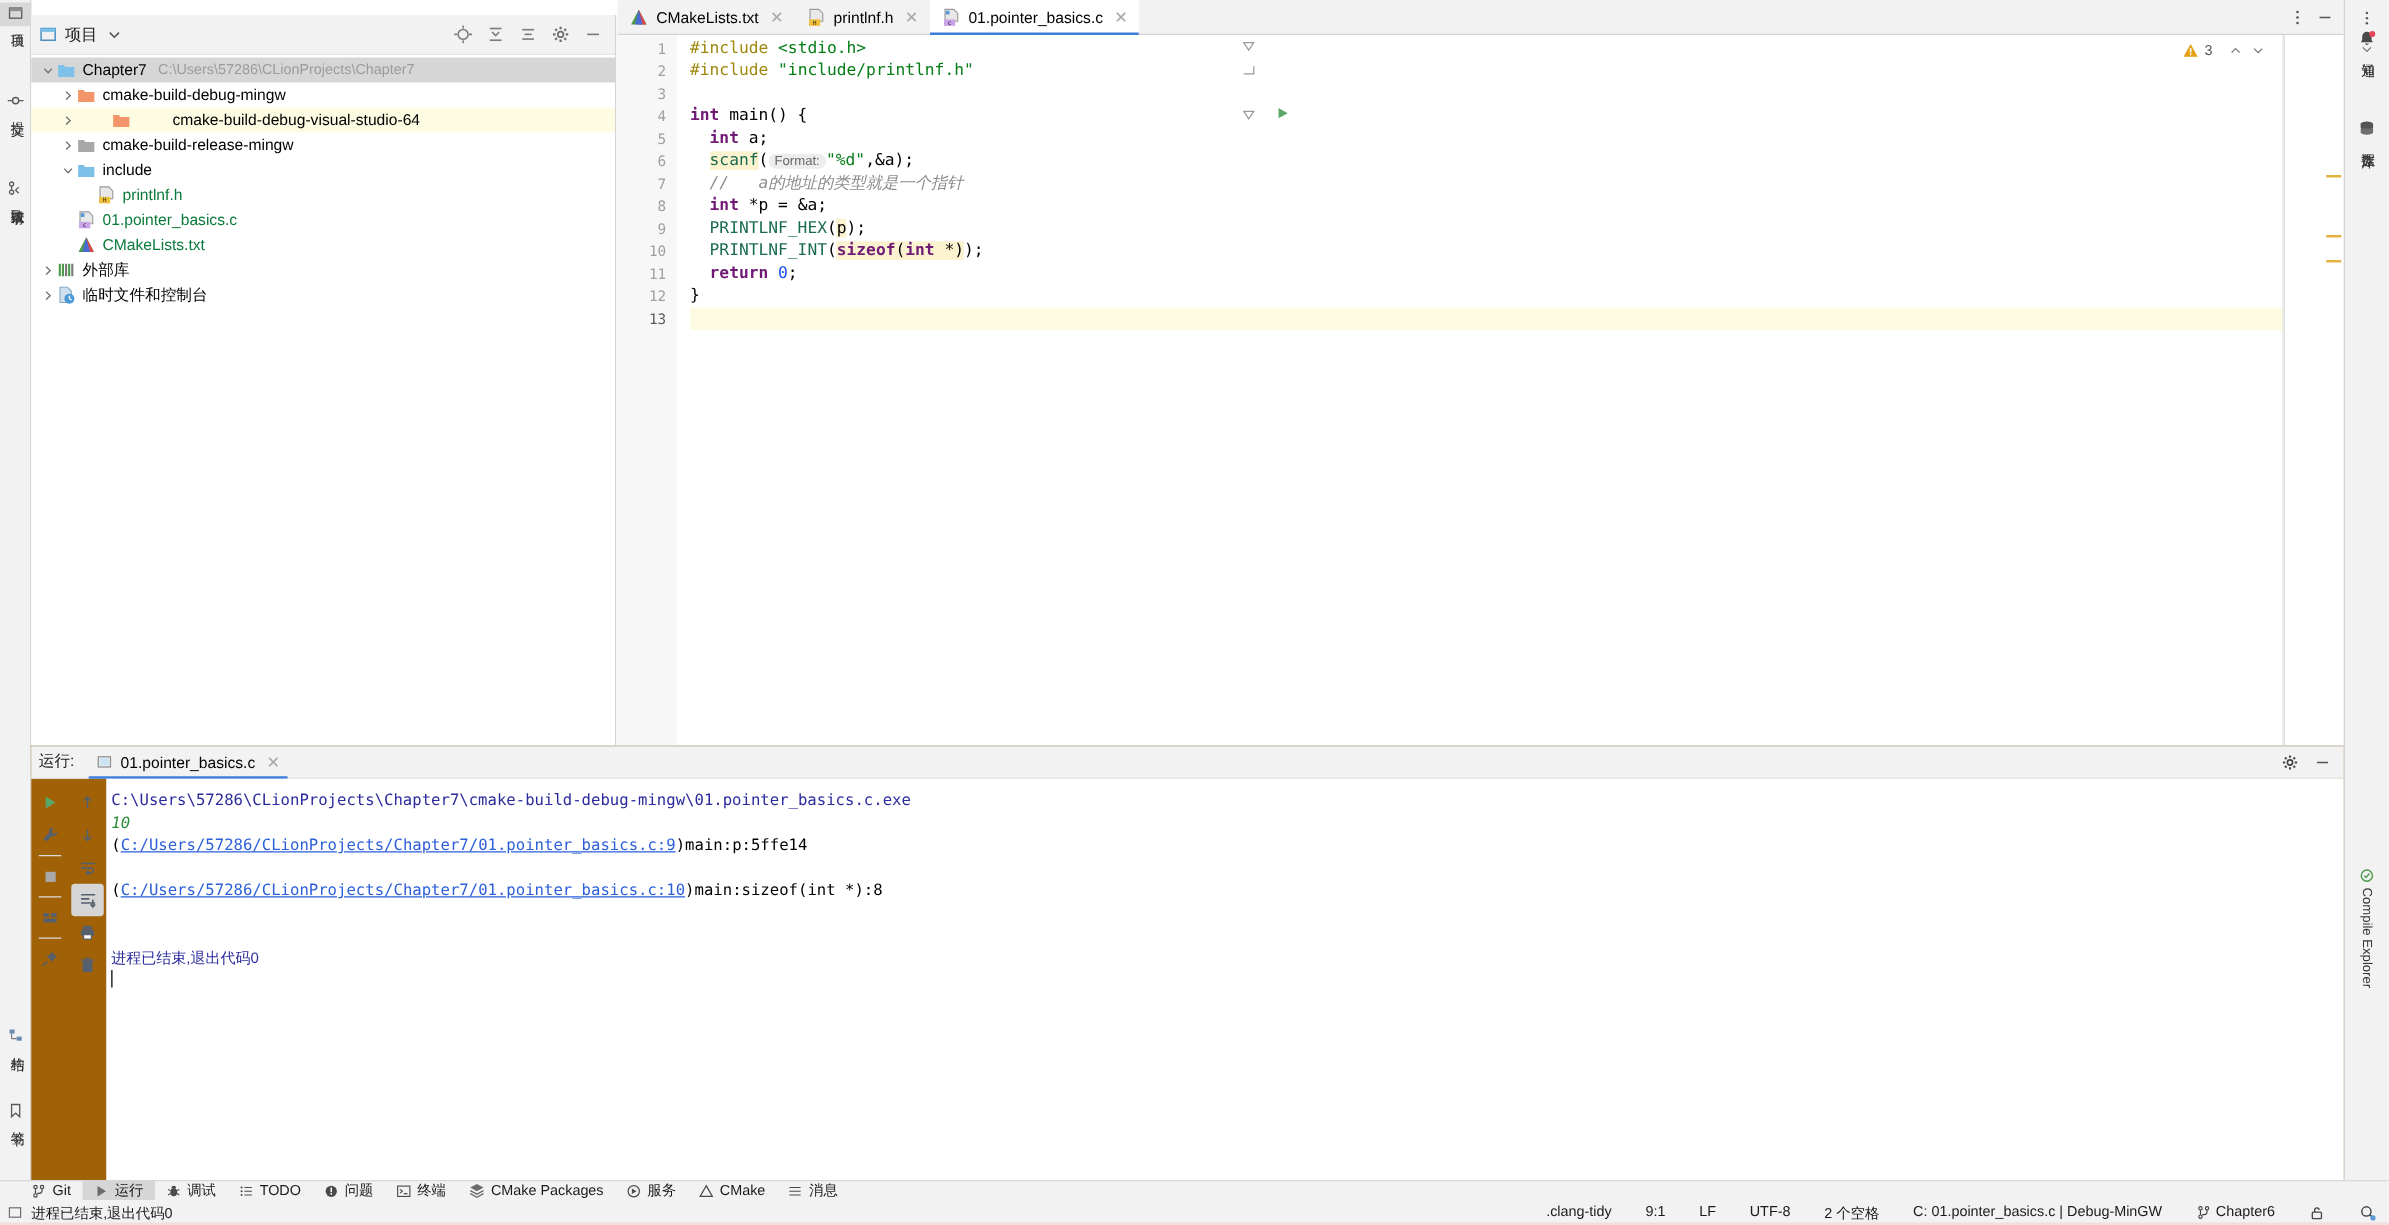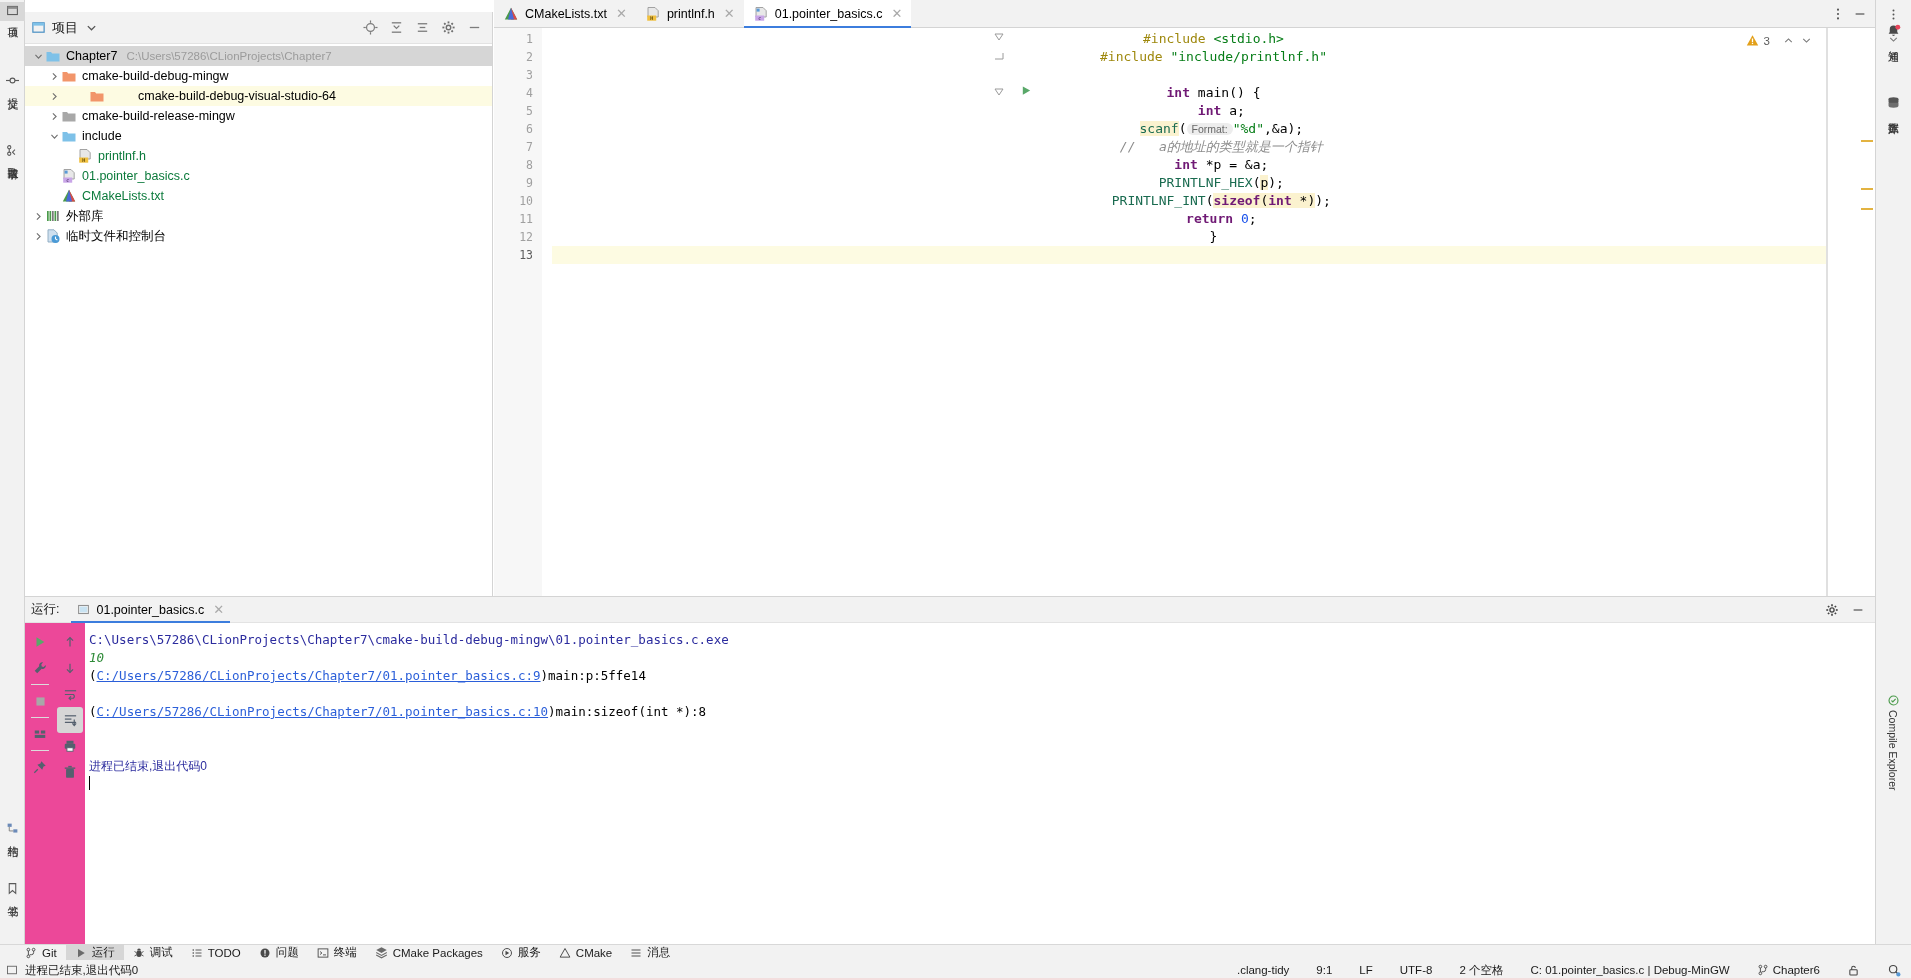--- a/index.html
+++ b/index.html
@@ -77,21 +77,20 @@
   .gutter{
     width:48px; flex:0 0 48px; background:#f7f7f7; border-right:0px;
     padding-top:2px; text-align:right; position:relative;
   }
   .gline{ height:18px; line-height:18px; font-family:"DejaVu Sans Mono",monospace; font-size:11.5px; color:#a0a0a0; padding-right:9px; }
   .gline.cur{ color:#5b5b5b; }
   .codecol{
     flex:1 1 auto; position:relative; padding-top:2px;
     font-family:"DejaVu Sans Mono",monospace; font-size:13px; line-height:18px;
     padding-left:10px;
-    text-align:center;
   }
   .cl{ height:18px; white-space:pre; }
   .cl.cur{ background:#fdfbe2; }
   .k{ color:#701a75;font-weight:bold; }          
   .pp{ color:#9e880d; }         
   .str{ color:#067d17; }        
   .num{ color:#1750eb; }        
   .cmt{ color:#8c8c8c; font-style:italic; }
   .mac{ color:#1a6b50; }
   .hl-y{ background:#fbf2cf; }
@@ -106,21 +105,21 @@
   .ed-sep{ position:absolute; right:48px; top:28px; bottom:0; width:1px; background:#e0e0e0; }
   .warnbox{
     position:absolute; right:62px; top:34px; display:flex; align-items:center; gap:5px;
     font-size:11.5px; color:#5b5b5b;
   }
   .mark{ position:absolute; right:2px; width:12px; height:2px; background:#e3b341; }
 
   
   .run-panel{
     position:absolute; left:25px; top:596px; right:36px; height:348px;
-    background:#ec4899; border-top:1px solid #d4d4d4;
+    background:#a16207; border-top:1px solid #d4d4d4;
   }
   .run-header{
     height:26px; background:#f2f2f2; display:flex; align-items:center;
     padding:0 6px; border-bottom:1px solid #e3e3e3; font-size:12.5px;
   }
   .run-label{ color:#1a1a1a; margin-right:10px; }
   .run-tab{
     display:flex; align-items:center; gap:6px; padding:0 8px; height:26px;
     position:relative; cursor:default;
   }

